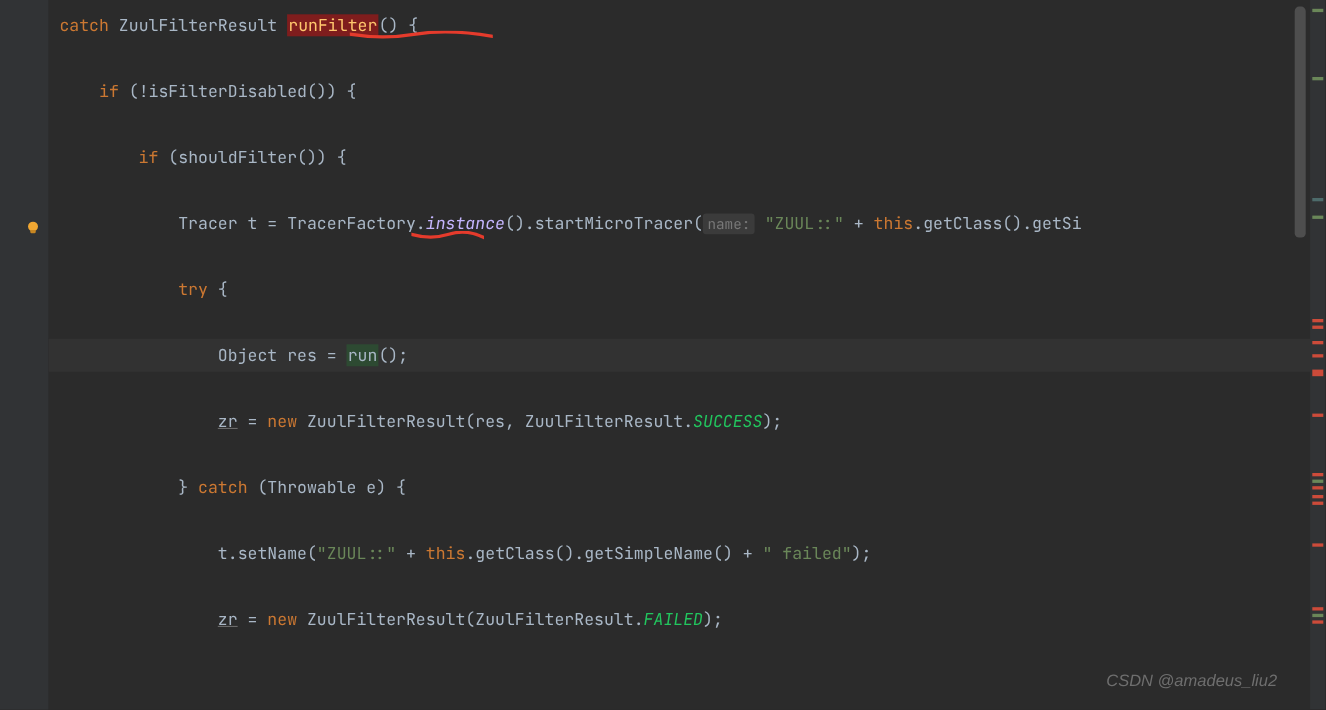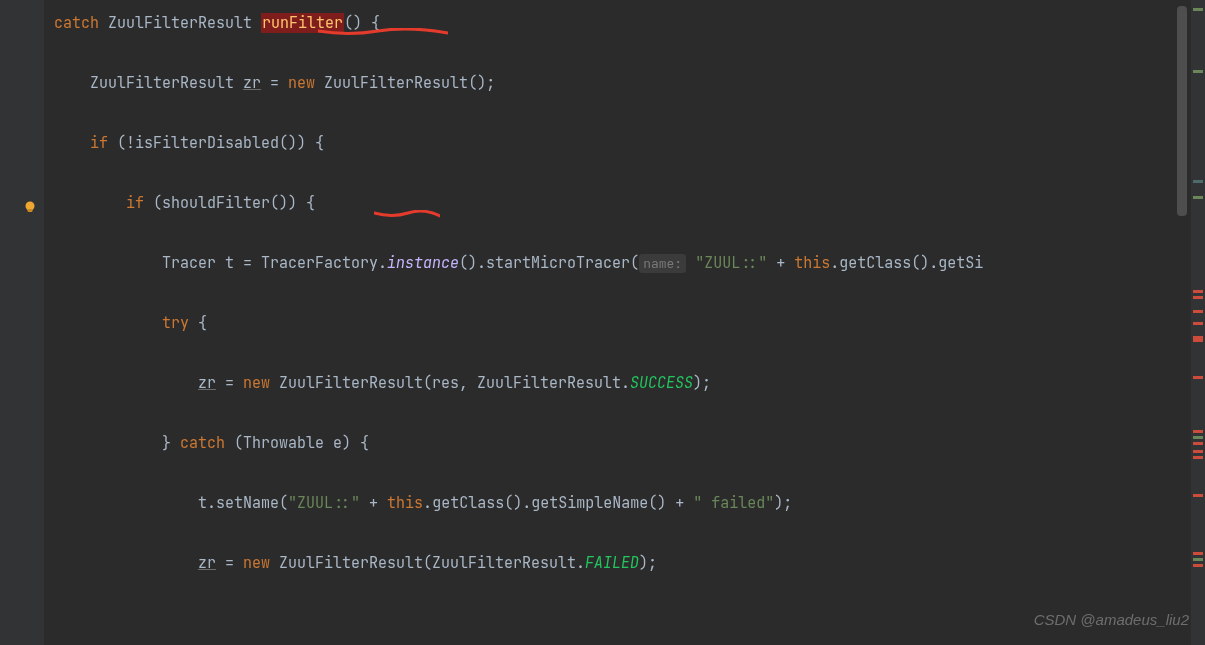--- a/index.html
+++ b/index.html
@@ -109,21 +109,21 @@
   }
 
   .bulb {
     position: absolute;
     left: 22px;
     top: 196px;
     width: 16px; height: 16px;
   }
   .watermark {
     position: absolute;
-    right: 16px;
+    right: 44px;
     bottom: 10px;
     color: #6e6e6e;
     font-style: italic;
     font-family: Arial, sans-serif;
     font-size: 15px;
   }
 </style>
 </head>
 <body>
 
@@ -132,25 +132,25 @@
     <div class="bulb">
       <svg viewBox="0 0 16 16">
           <circle cx="8" cy="6" r="4.5" fill="#f0a732"></circle>
           <rect x="5.5" y="9" width="5" height="3" rx="1" fill="#c88722"></rect>
         </svg>
     </div>
   </div>
 
   <div class="code-area">
     <pre><span class="line"><span class="kw">catch</span> <span>ZuulFilterResult</span> <span class="boxed-method method">runFilter</span><span>() {</span></span>
-<span class="line">    <span>ZuulFilterResult</span> <span class="underlined">zr</span><span> = </span><span class="kw">new</span> <span>ZuulFilterResult</span><span>();</span></span>
 <span class="line">    <span class="kw">if</span><span> (!</span><span>isFilterDisabled</span><span>()) {</span></span>
 <span class="line">        <span class="kw">if</span><span> (</span><span>shouldFilter</span><span>()) {</span></span>
 <span class="line">            <span>Tracer</span><span> t = </span><span>TracerFactory.</span><span class="method-italic">instance</span><span>().</span><span>startMicroTracer</span><span>(</span><span class="param-hint">name:</span><span> </span><span class="str">"ZUUL::"</span><span> + </span><span class="kw">this</span><span>.</span><span>getClass</span><span>().</span><span>getSi</span></span>
 <span class="line">            <span class="kw">try</span><span> {</span></span>
+<span class="line highlighted">                <span>Object</span><span> res = </span><span class="boxed-call"><span style="color:#a9b7c6">run</span></span><span>();</span></span>
 <span class="line">                <span class="underlined">zr</span><span> = </span><span class="kw">new</span><span> ZuulFilterResult(res, ZuulFilterResult.</span><span class="const-italic">SUCCESS</span><span>);</span></span>
 <span class="line">            <span>} </span><span class="kw">catch</span><span> (Throwable e) {</span></span>
 <span class="line">                <span>t.</span><span>setName</span><span>(</span><span class="str">"ZUUL::"</span><span> + </span><span class="kw">this</span><span>.</span><span>getClass</span><span>().</span><span>getSimpleName</span><span>() + </span><span class="str">" failed"</span><span>);</span></span>
 <span class="line">                <span class="underlined">zr</span><span> = </span><span class="kw">new</span><span> ZuulFilterResult(ZuulFilterResult.</span><span class="const-italic">FAILED</span><span>);</span></span>
 
 
 
 
 
 

